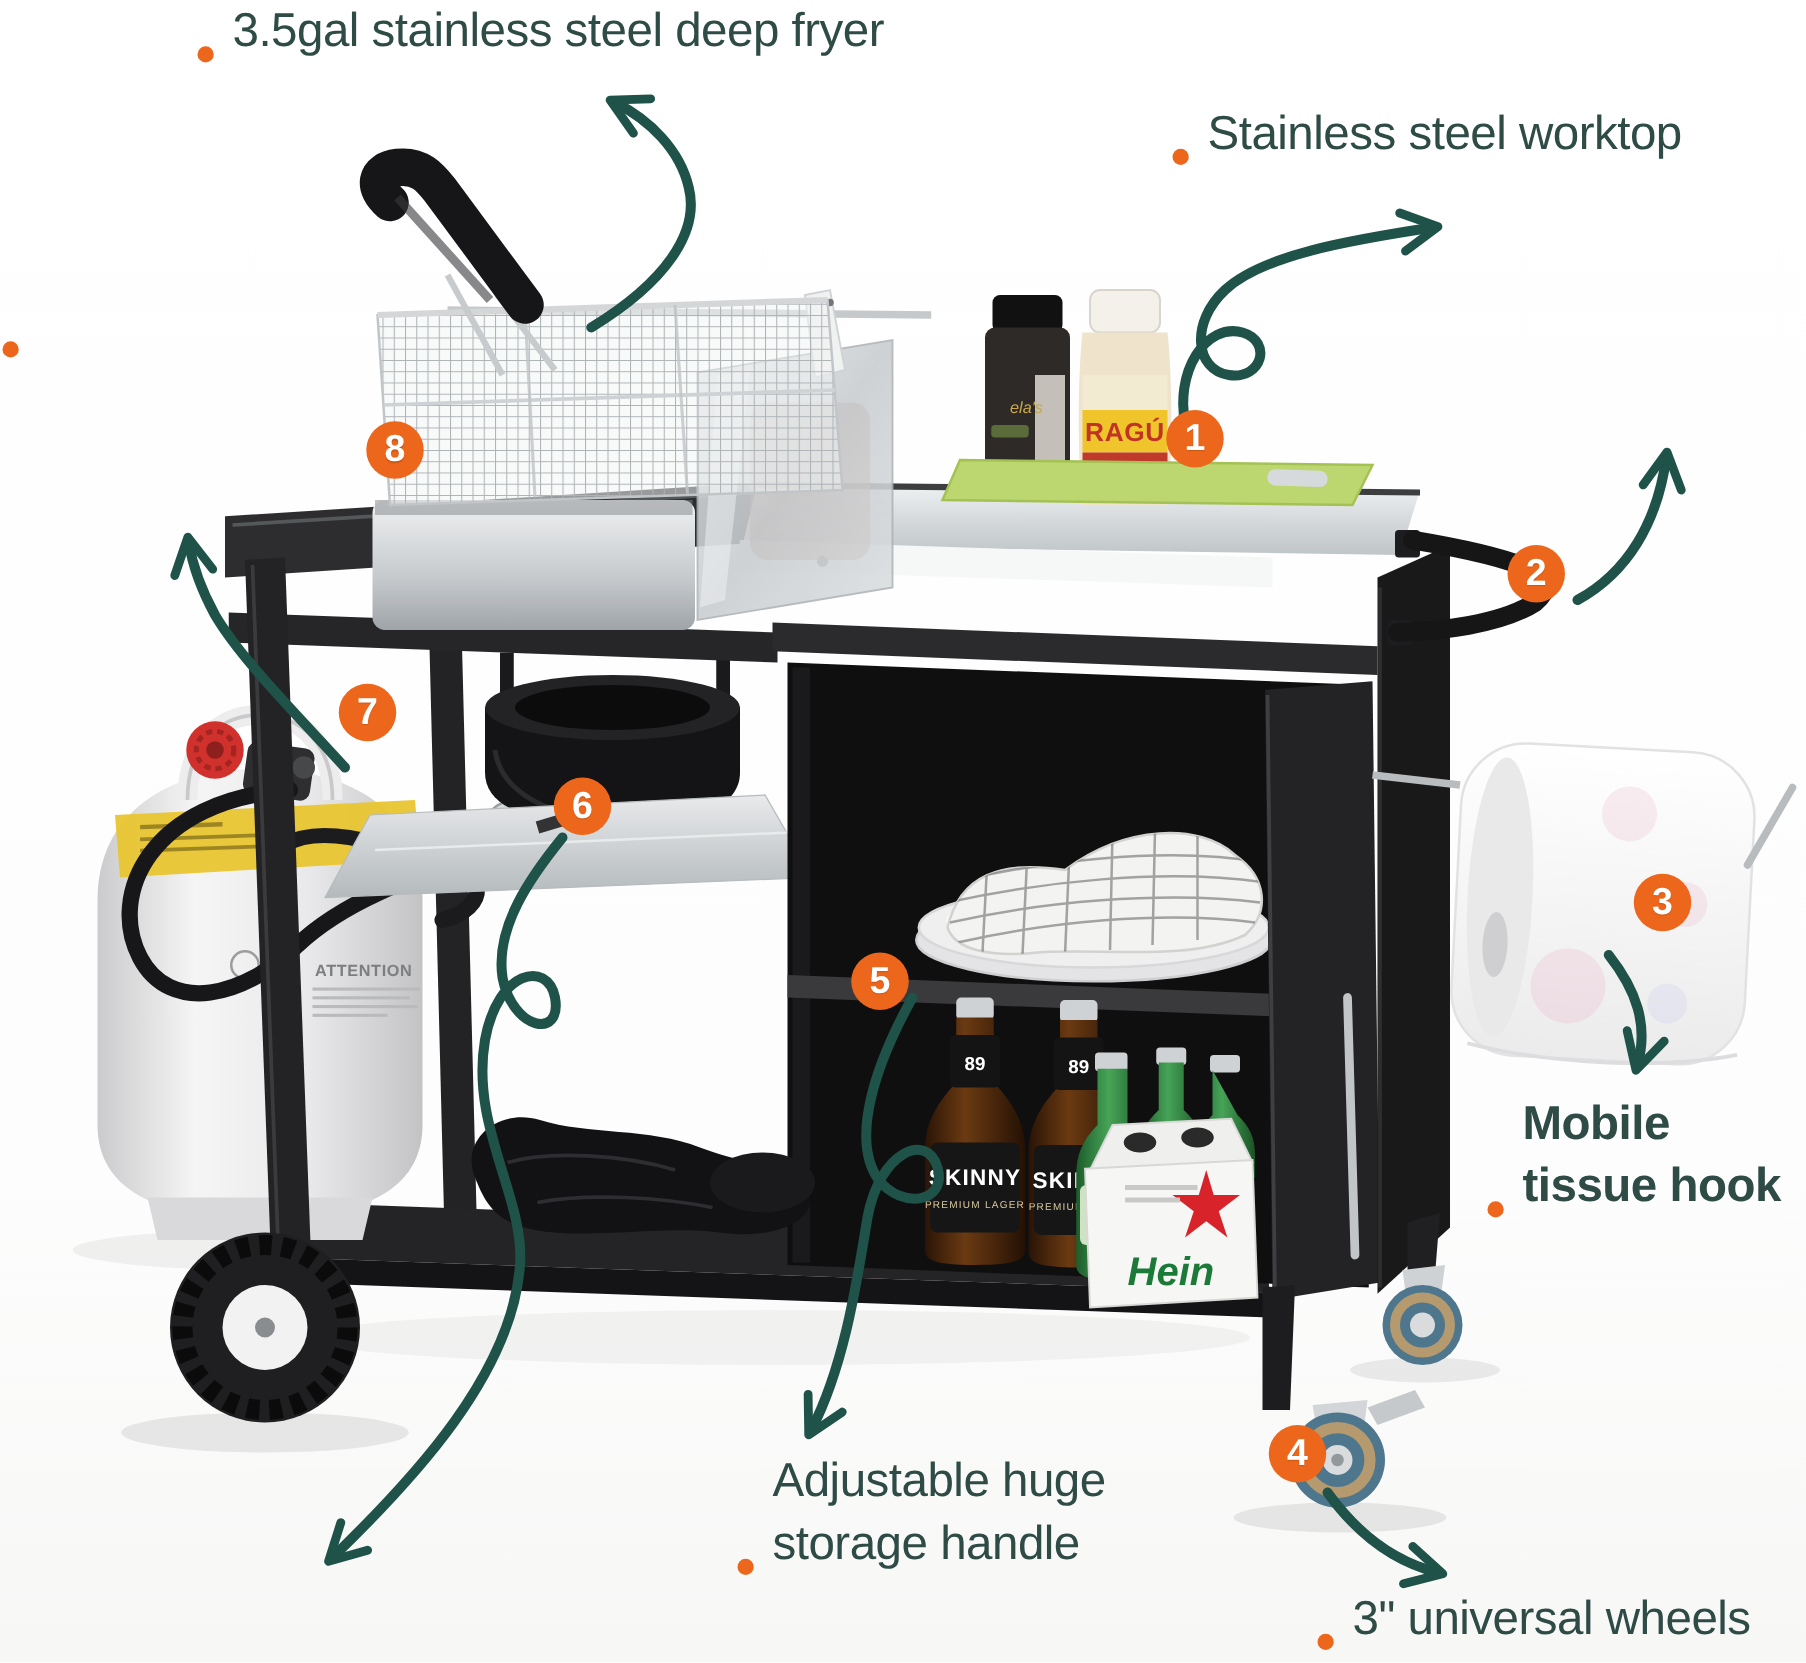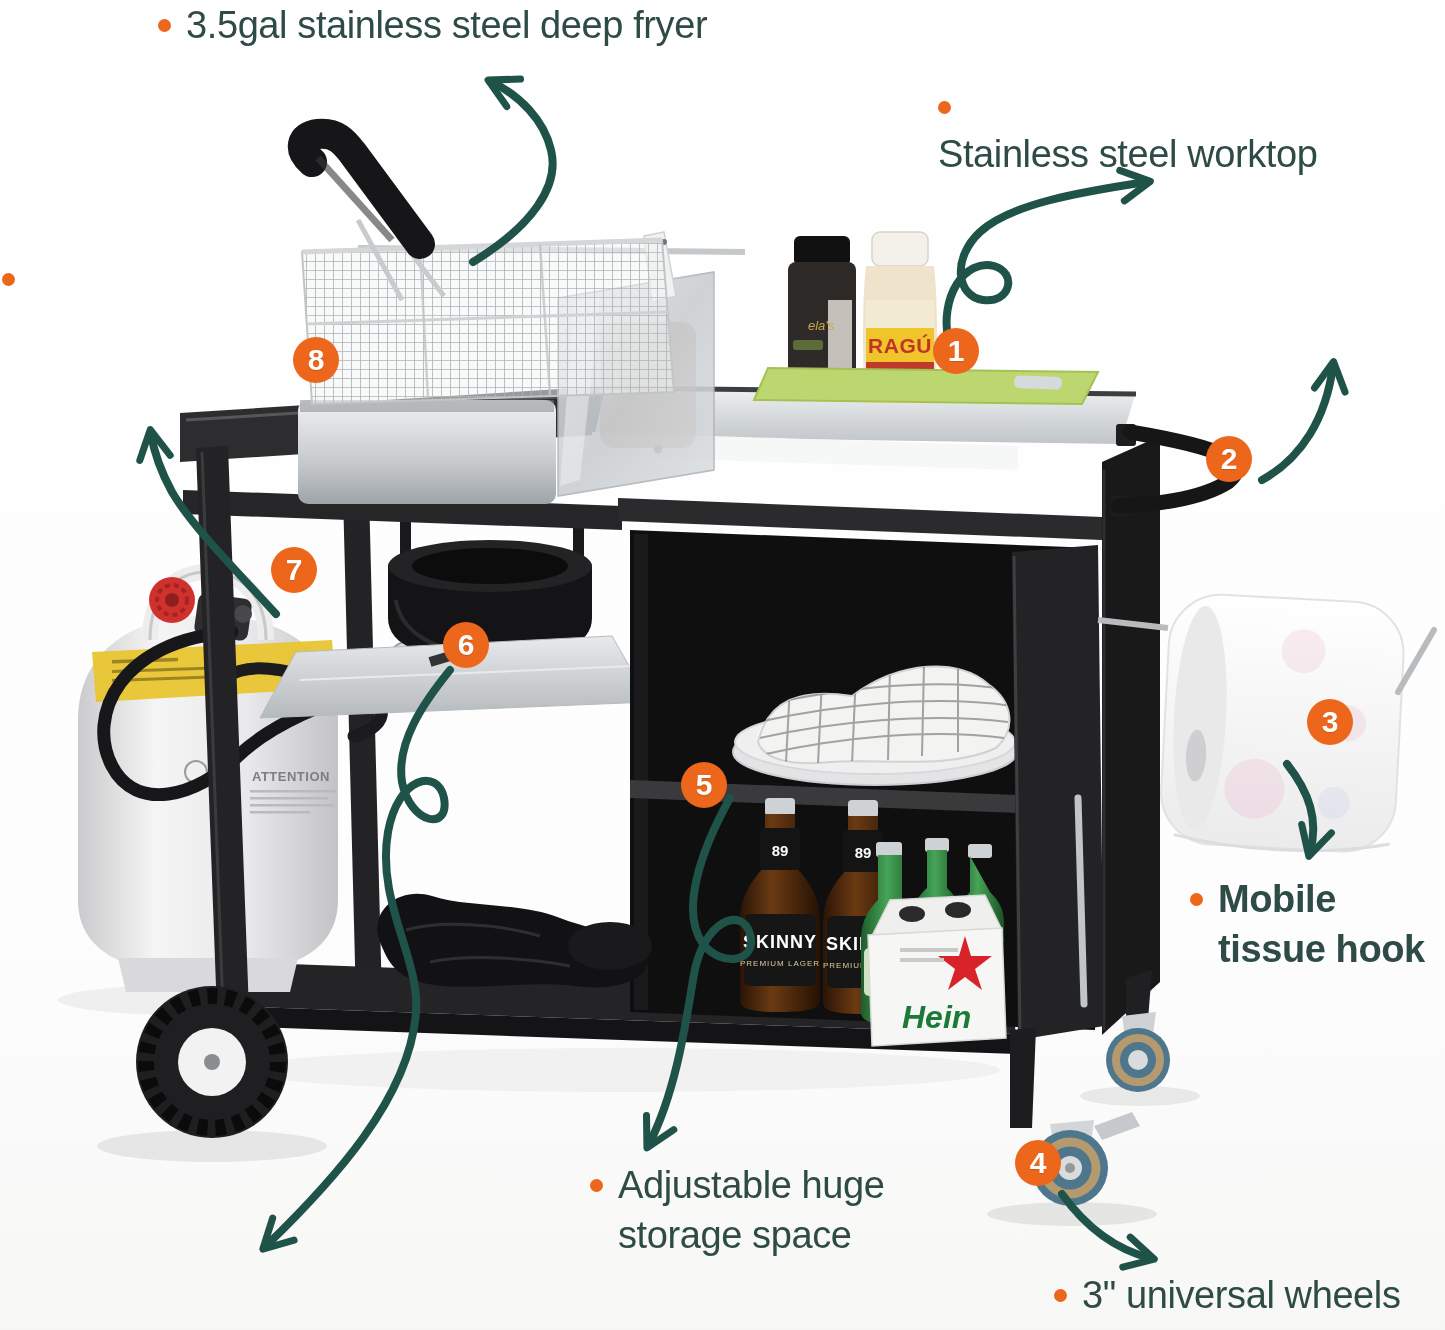--- a/index.html
+++ b/index.html
@@ -3,30 +3,30 @@
 <meta charset="utf-8">
 <style>
   html,body{margin:0;padding:0;background:#fff;}
   .stage{
     position:relative;width:1445px;height:1330px;overflow:hidden;
     background:linear-gradient(#ffffff 0%,#fdfdfd 70%,#f7f7f6 100%);
     font-family:"Liberation Sans",sans-serif;
   }
   .scene{position:absolute;left:0;top:0;}
   .callout-label{
-    position:absolute;display:flex;align-items:flex-start;gap:15px;
+    position:absolute;display:flex;align-items:flex-end;gap:15px;
     color:#2e4b46;font-size:38px;line-height:50px;letter-spacing:-0.4px;
     font-weight:500;
   }
   .callout-label .dot{
     flex:0 0 auto;width:13px;height:13px;border-radius:50%;
     background:#ec671b;margin-top:19px;
   }
   .pos-fryer{left:158px;top:0px;}
-  .pos-worktop{left:938px;top:82px;flex-direction:column;}
+  .pos-worktop{left:938px;top:82px;}
   .pos-handle{left:1144px;top:270px;}
   .pos-gas{left:2px;top:254px;width:262px;}
   .pos-tissue{left:1190px;top:874px;width:252px;font-weight:bold;}
   .pos-storage{left:590px;top:1160px;width:348px;}
   .pos-stove{left:52px;top:1272px;}
   .pos-wheels{left:1054px;top:1270px;}
   .badge{
     position:absolute;width:46px;height:46px;border-radius:50%;
     background:#ec671b;color:#fff;font-size:30px;font-weight:bold;
     display:flex;align-items:center;justify-content:center;
@@ -380,21 +380,21 @@
 </div>
 <div class="callout-label pos-gas">
   <span class="dot"></span>
 </div>
 <div class="callout-label pos-tissue">
   <span class="dot"></span>
   <span>Mobile tissue hook</span>
 </div>
 <div class="callout-label pos-storage">
   <span class="dot"></span>
-  <span>Adjustable huge storage space</span>
+  <span>Adjustable huge storage handle</span>
 </div>
 <div class="callout-label pos-wheels">
   <span class="dot"></span>
   <span>3" universal wheels</span>
 </div>
 
 <div class="badge pos-b1">1</div>
 <div class="badge pos-b2">2</div>
 <div class="badge pos-b3">3</div>
 <div class="badge pos-b4">4</div>

